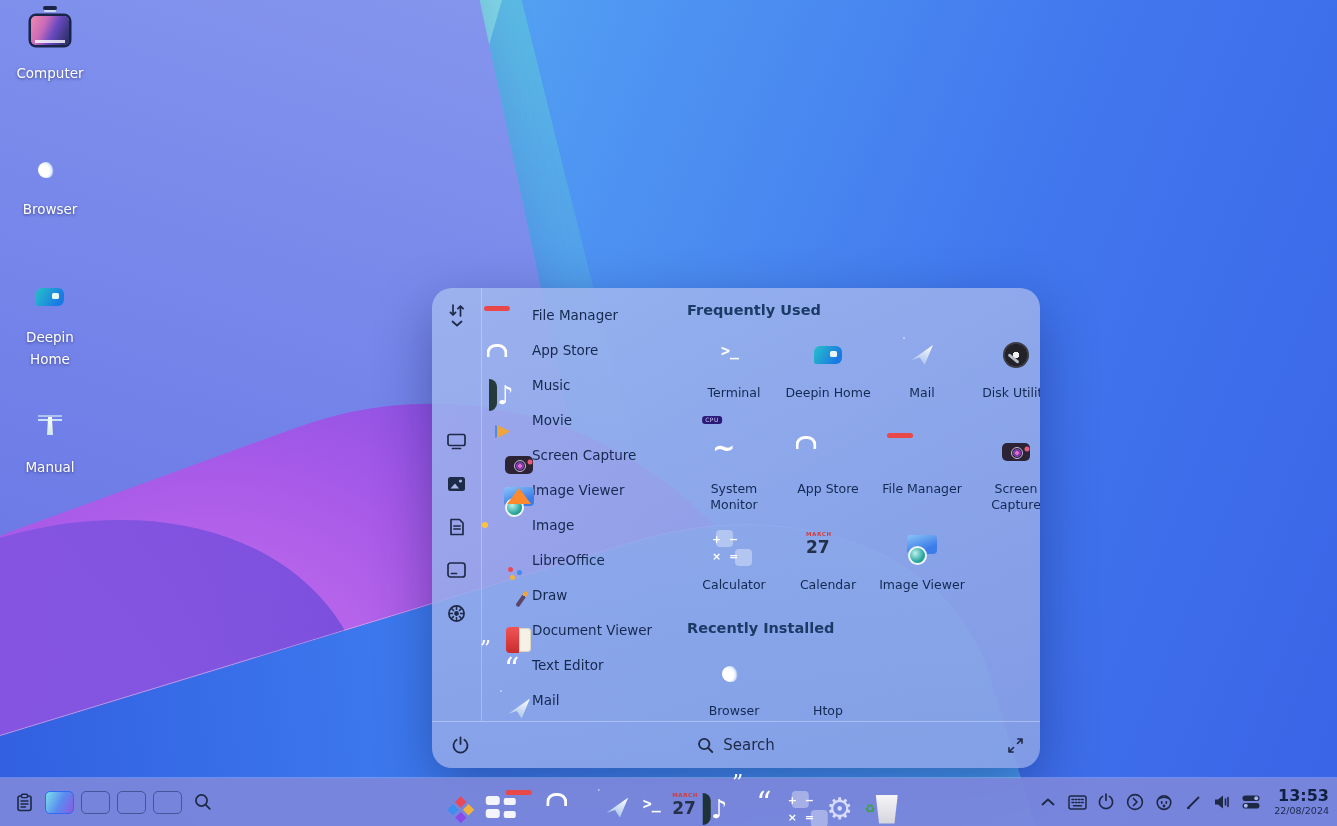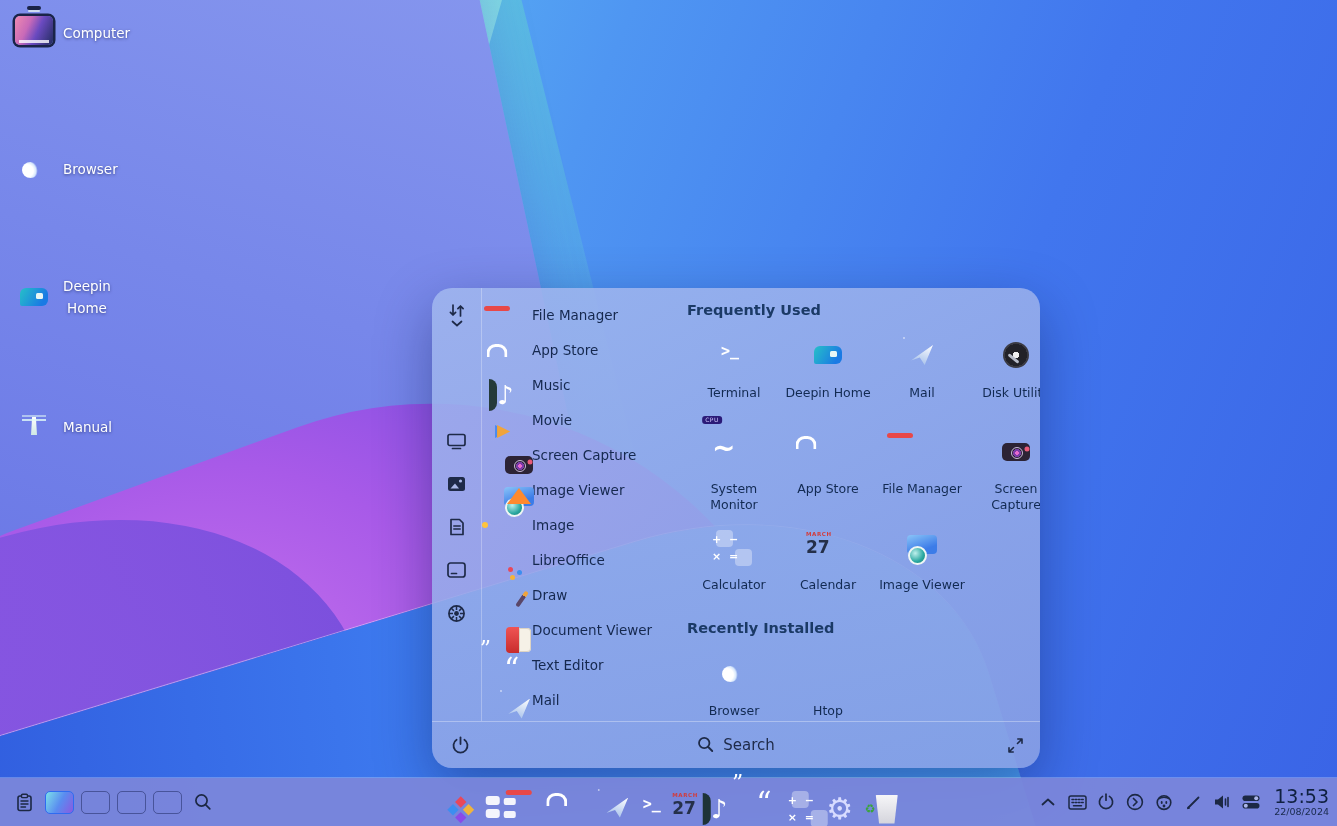--- a/index.html
+++ b/index.html
@@ -170,21 +170,21 @@
       box-shadow:0 3px 0 -1px #cfdcf0;}
 
   .ai-manual{border-radius:9px;background:linear-gradient(#22a896,#0f7a6e);
       box-shadow:inset 0 -4px 0 rgba(255,255,255,.25),0 2px 5px rgba(10,20,70,.28);}
   .ai-manual::before{left:19px;top:11px;width:6px;height:18px;
       background:linear-gradient(#ffffff,#cfe8e4);clip-path:polygon(18% 0,82% 0,100% 100%,0 100%);}
   .ai-manual::after{left:10px;top:13px;width:24px;height:2px;background:rgba(225,250,246,.8);
       box-shadow:0 -4px 0 rgba(225,250,246,.55);}
 
   
-  .desk-item{position:absolute;left:12px;width:76px;display:flex;flex-direction:row;align-items:center;gap:7px;
+  .desk-item{position:absolute;left:12px;width:76px;display:flex;flex-direction:column;align-items:center;gap:7px;
       cursor:default;}
   .desk-label{color:#fff;font-size:13.5px;text-align:center;line-height:1.6;
       text-shadow:0 1px 3px rgba(10,15,60,.55);}
 
   
   .launcher{position:absolute;left:432px;top:288px;width:608px;height:480px;border-radius:20px;
       background:linear-gradient(160deg,rgba(160,182,238,.88),rgba(138,160,228,.88));
       box-shadow:0 20px 55px rgba(10,20,80,.38;);box-shadow:0 20px 55px rgba(10,20,80,.38);
       display:flex;flex-direction:column;z-index:5;}
   .launcher-body{flex:1;display:flex;min-height:0;}
@@ -200,39 +200,39 @@
 
   .gridarea{flex:1;padding:8px 6px 0 22px;overflow:hidden;}
   .section-title{font-size:14.5px;font-weight:bold;color:#1b3a66;margin:6px 0 8px 0;}
   .appgrid{display:grid;grid-template-columns:repeat(4,94px);}
   .cell{min-height:88px;display:flex;flex-direction:column;align-items:center;padding-top:8px;cursor:pointer;}
   .cell-label{margin-top:7px;font-size:12.5px;color:#122a52;text-align:center;line-height:1.3;max-width:86px;}
 
   .launcher-footer{height:46px;flex:none;border-top:1px solid rgba(255,255,255,.32);
       display:flex;align-items:center;padding:0 16px;position:relative;}
   .footer-power{cursor:pointer;display:flex;align-items:center;margin-left:3px;}
-  .footer-search{position:absolute;left:50%;transform:translateX(-50%);display:flex;gap:9px;
+  .footer-search{position:absolute;left:50%;transform:translateX(-50%);display:flex;align-items:center;gap:9px;
       cursor:text;}
   .search-label{font-size:15px;color:#1e2a48;}
   .footer-expand{margin-left:auto;cursor:pointer;display:flex;align-items:center;}
 
   
   .taskbar{position:absolute;left:0;right:0;top:778px;height:48px;background:rgba(124,134,218,.93);
       box-shadow:0 -1px 0 rgba(255,255,255,.25);z-index:8;}
   .tb-left{position:absolute;left:14px;top:0;height:48px;display:flex;align-items:center;gap:11px;}
   .ws-group{display:flex;gap:7px;align-items:center;}
   .ws{width:27px;height:21px;border-radius:5px;border:1.5px solid rgba(25,35,90,.5);cursor:pointer;}
   .ws.active{border-color:#2f6bf0;background:linear-gradient(118deg,#7ce0ea,#5a8cf0 52%,#8a5ae0);}
   .tb-center{position:absolute;left:50%;transform:translateX(-50%);top:0;height:48px;
       display:flex;align-items:center;gap:7.5px;}
   .dock-app{cursor:pointer;}
   .tb-right{position:absolute;right:8px;top:0;height:48px;display:flex;align-items:center;gap:9px;}
   .tray-ic{display:flex;align-items:center;justify-content:center;width:20px;height:20px;cursor:pointer;}
   .clock{text-align:right;line-height:1.15;margin-left:4px;cursor:pointer;}
-  .clock-time{font-size:19px;font-weight:normal;color:#0f2040;}
+  .clock-time{font-size:16px;font-weight:bold;color:#0f2040;}
   .clock-date{font-size:9.5px;color:#18294a;}
 
   svg.ln{display:block;}
 </style>
 </head>
 <body>
 
 <div class="wp">
   <div class="shape sh-cyan"></div>
   <div class="shape sh-teal"></div>

